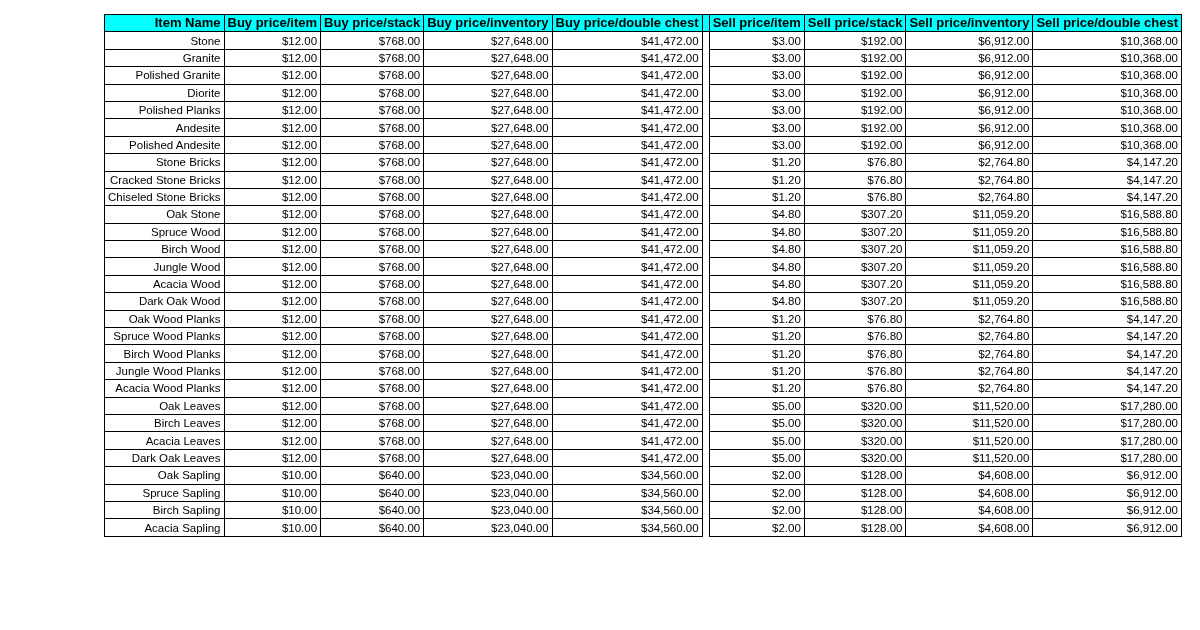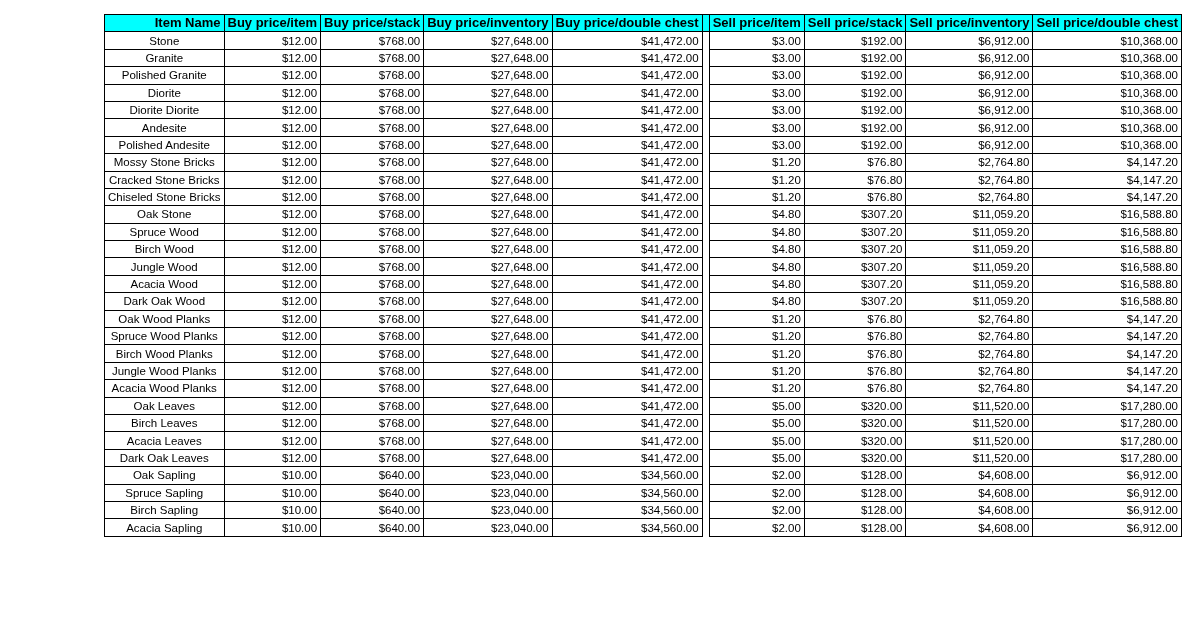--- a/index.html
+++ b/index.html
@@ -48,21 +48,21 @@
     font-weight: bold;
     text-align: right;
     font-size: 13px;
   }
   table.price-table thead th.gap {
     background: #00ffff;
     border-left: 1px solid #000000;
     border-right: 1px solid #000000;
   }
   table.price-table td.name {
-    text-align: center;
+    text-align: right;
   }
   table.price-table td.num {
     text-align: right;
   }
   table.price-table td.gap {
     border: none;
     background: #ffffff;
   }
 </style>
 </head>
@@ -139,21 +139,21 @@
           <td class="num">$768.00</td>
           <td class="num">$27,648.00</td>
           <td class="num">$41,472.00</td>
           <td class="gap"></td>
           <td class="num">$3.00</td>
           <td class="num">$192.00</td>
           <td class="num">$6,912.00</td>
           <td class="num">$10,368.00</td>
         </tr>
         <tr>
-          <td class="name">Diorite Diorite</td>
+          <td class="name">Polished Planks</td>
           <td class="num">$12.00</td>
           <td class="num">$768.00</td>
           <td class="num">$27,648.00</td>
           <td class="num">$41,472.00</td>
           <td class="gap"></td>
           <td class="num">$3.00</td>
           <td class="num">$192.00</td>
           <td class="num">$6,912.00</td>
           <td class="num">$10,368.00</td>
         </tr>
@@ -175,21 +175,21 @@
           <td class="num">$768.00</td>
           <td class="num">$27,648.00</td>
           <td class="num">$41,472.00</td>
           <td class="gap"></td>
           <td class="num">$3.00</td>
           <td class="num">$192.00</td>
           <td class="num">$6,912.00</td>
           <td class="num">$10,368.00</td>
         </tr>
         <tr>
-          <td class="name">Mossy Stone Bricks</td>
+          <td class="name">Stone Bricks</td>
           <td class="num">$12.00</td>
           <td class="num">$768.00</td>
           <td class="num">$27,648.00</td>
           <td class="num">$41,472.00</td>
           <td class="gap"></td>
           <td class="num">$1.20</td>
           <td class="num">$76.80</td>
           <td class="num">$2,764.80</td>
           <td class="num">$4,147.20</td>
         </tr>

